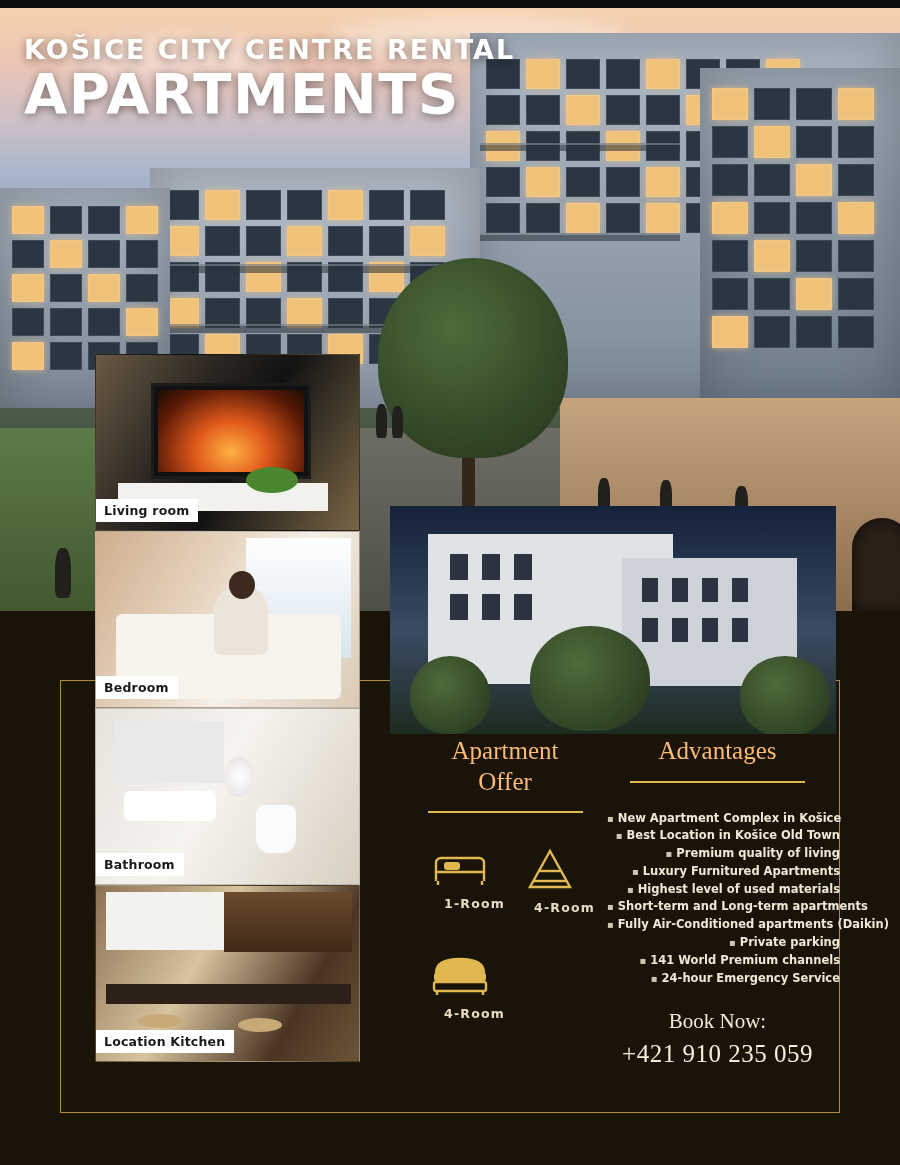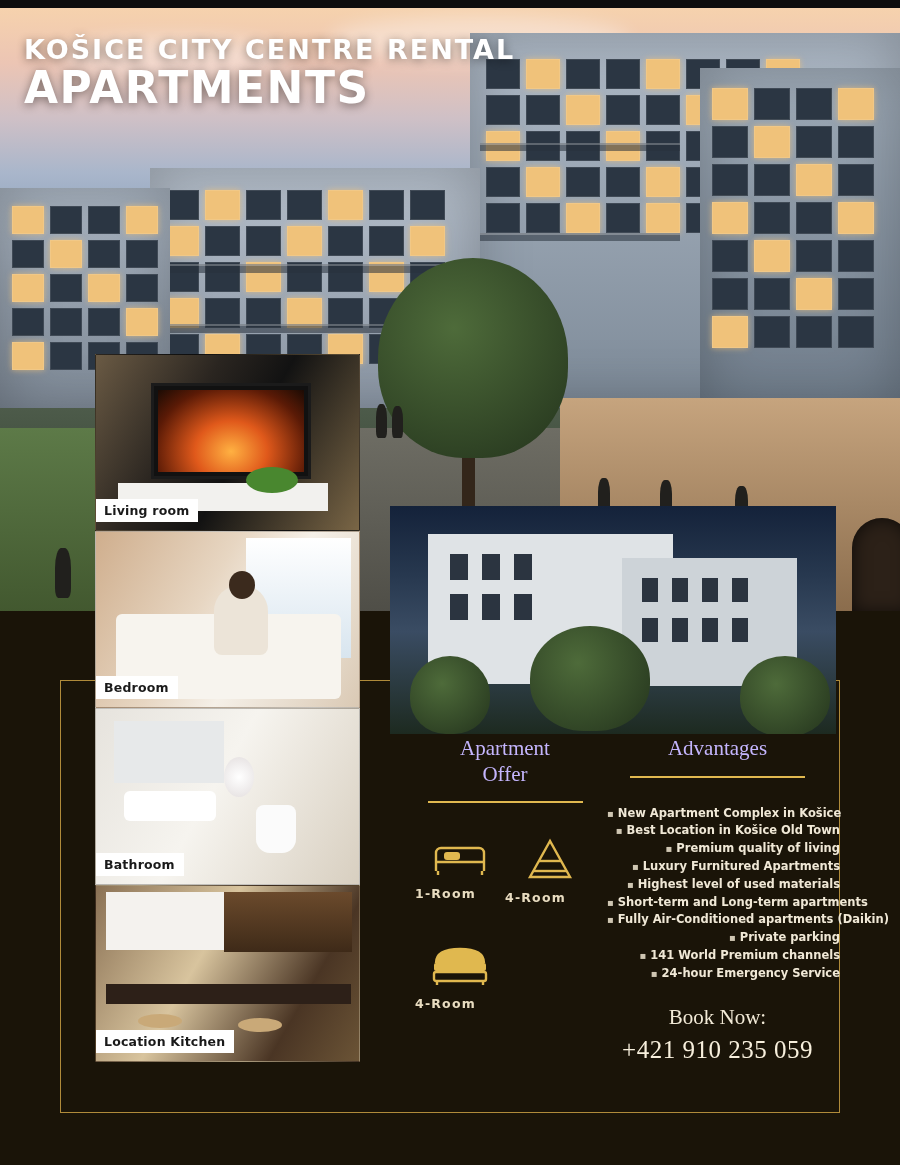--- a/index.html
+++ b/index.html
@@ -80,21 +80,21 @@
     position:absolute; left:24px; top:26px;
     color:#ffffff;
     text-shadow: 0 2px 10px rgba(0,0,0,0.45);
     z-index:5;
   }
   .hero-title .line1 {
     font-size:27px; letter-spacing:2.0px; font-weight:bold;
     font-family:"DejaVu Sans", sans-serif;
   }
   .hero-title .line2 {
-    font-size:44px; line-height:0.95; letter-spacing:1.5px; font-weight:bold;
+    font-size:56px; line-height:0.95; letter-spacing:1.5px; font-weight:bold;
     font-family:"DejaVu Sans", sans-serif;
     margin-top:2px;
   }
 
   
   .body-bg {
     position:absolute; left:0; top:603px; width:900px; height:562px;
     background:#1a1408;
   }
   .frame {
@@ -148,29 +148,29 @@
     overflow:hidden; z-index:6;
   }
   .render .rb { position:absolute; background:#dfe3e6; }
   .render .rbdark { position:absolute; background:#2b3440; }
 
   
   .content { position:absolute; left:390px; top:728px; width:450px; height:372px; }
   .col-offer { position:absolute; left:25px; top:0; width:180px; text-align:center; }
   .col-adv  { position:absolute; left:205px; top:0; width:245px; text-align:center; }
   .sec-title {
-    color:#c4b5fd; font-family:"Liberation Serif", serif;
-    font-size:21px; line-height:1.22;
+    color:#fdba74; font-family:"Liberation Serif", serif;
+    font-size:25px; line-height:1.22;
   }
   .rule { height:2px; background:#e0b84f; margin:14px auto 0; }
   .rule.small { width:155px; }
   .rule.big { width:175px; }
 
   .icon-grid { margin-top:34px; display:grid; grid-template-columns:1fr 1fr; row-gap:38px; }
-  .icon-cell { text-align:left; }
+  .icon-cell { text-align:right; }
   .icon-cell svg { display:block; margin:0 auto 9px; }
   .icon-label {
     color:#e8dcc0; font-size:12.5px; letter-spacing:1.2px; font-weight:bold;
     font-family:"DejaVu Sans", sans-serif;
   }
 
   .adv-list { margin-top:27px; text-align:right; padding-left:12px; }
   .adv-item {
     color:#f0e8d6; font-size:11.5px; line-height:17.8px;
     font-family:"DejaVu Sans", sans-serif; font-weight:bold;

